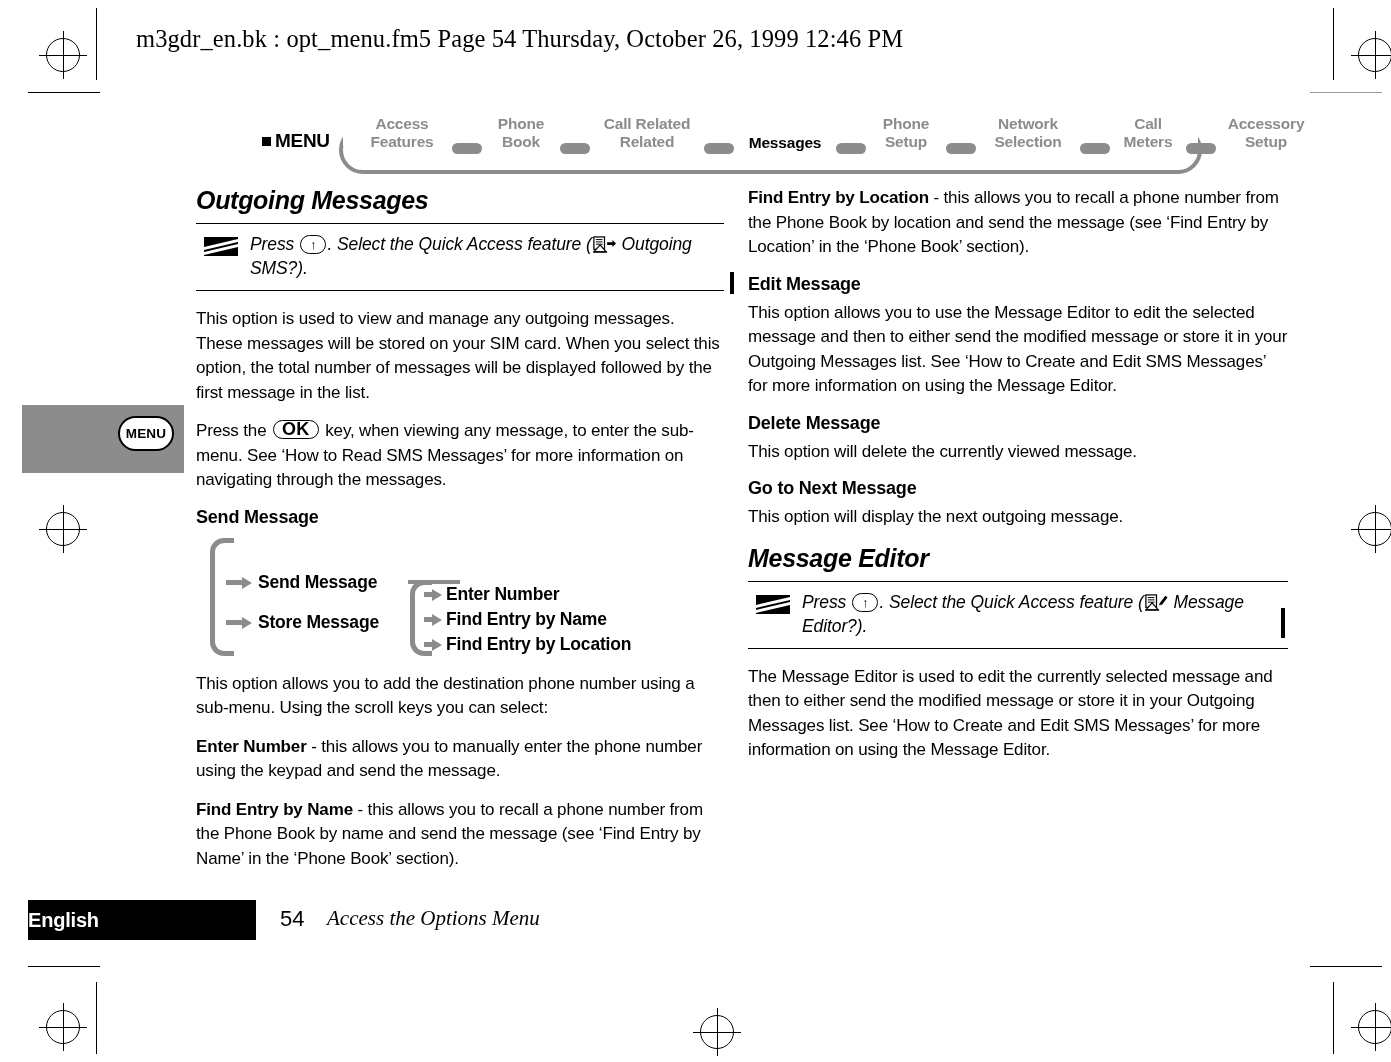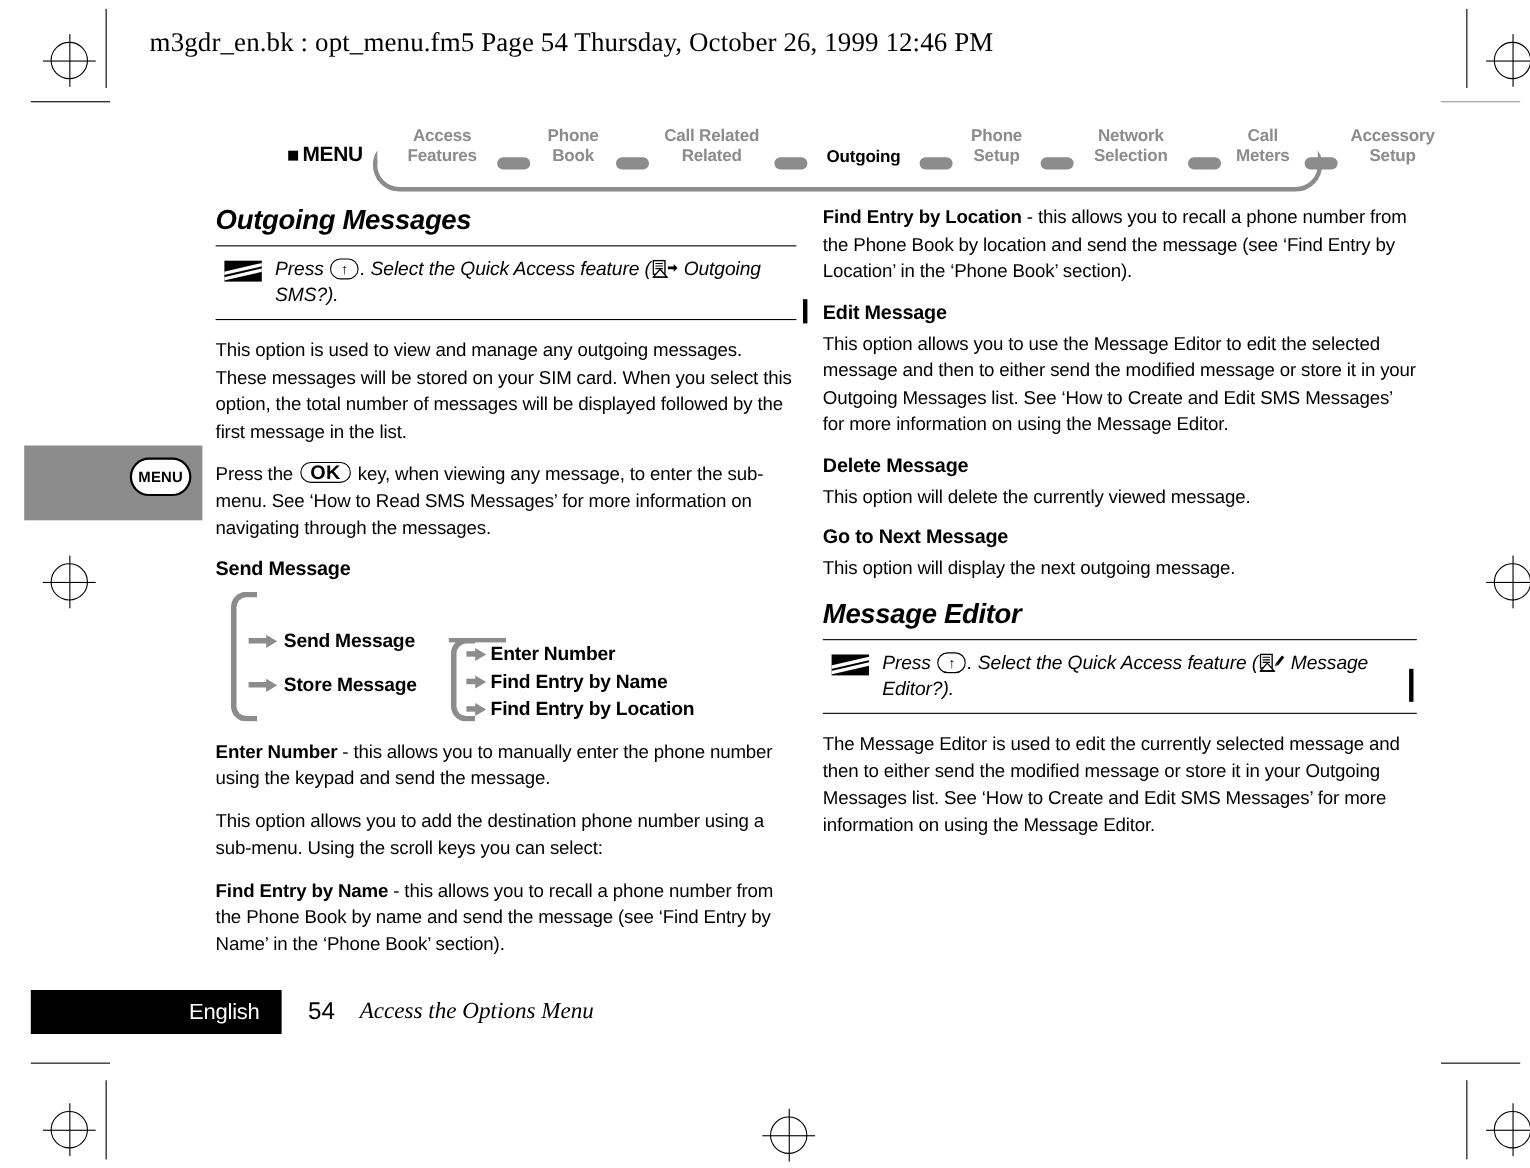--- a/index.html
+++ b/index.html
@@ -336,24 +336,23 @@
   
   .footer-bar {
     position: absolute;
     left: 28px;
     top: 900px;
     width: 228px;
     height: 40px;
     background: #000;
     color: #fff;
     font-size: 20px;
-    font-weight: normal;
+    font-weight: bold;
     display: flex;
     align-items: center;
-    justify-content: flex-end;
     padding-right: 20px;
     box-sizing: border-box;
     letter-spacing: -0.2px;
   }
   .footer-page {
     position: absolute;
     left: 280px;
     top: 906px;
     font-size: 22px;
     font-weight: normal;
@@ -412,21 +411,21 @@
     </div>
     <div class="nav-sep" style="left:206px;"></div>
 
     <div class="nav-item" style="left:238px; width:110px;">
       <span>Call Related</span>
       <span class="l2">Related</span>
     </div>
     <div class="nav-sep" style="left:350px;"></div>
 
     <div class="nav-item active" style="left:382px; width:98px; top:22px;">
-      <span>Outgoing</span>
+      <span>Messages</span>
       <span class="l2"></span>
     </div>
     <div class="nav-sep" style="left:482px;"></div>
 
     <div class="nav-item" style="left:514px; width:76px;">
       <span>Phone</span>
       <span class="l2">Setup</span>
     </div>
     <div class="nav-sep" style="left:592px;"></div>
 
@@ -506,25 +505,25 @@
 
     <div class="tree-stub" style="left:228px; top:79px; width:10px;"></div>
     <div class="tree-arrow" style="left:236px; top:76px;"></div>
     <div class="tree-label" style="left:250px; top:71px;">Find Entry by Name</div>
 
     <div class="tree-stub" style="left:228px; top:104px; width:10px;"></div>
     <div class="tree-arrow" style="left:236px; top:101px;"></div>
     <div class="tree-label" style="left:250px; top:96px;">Find Entry by Location</div>
   </div>
 
+  <p class="body">This option allows you to add the destination phone number using a sub-menu. Using the scroll keys you can select:</p>
+
   <p class="body">
     <span class="b">Enter Number</span><span> - this allows you to manually enter the phone number using the keypad and send the message.</span>
   </p>
-
-  <p class="body">This option allows you to add the destination phone number using a sub-menu. Using the scroll keys you can select:</p>
 
   <p class="body">
     <span class="b">Find Entry by Name</span><span> - this allows you to recall a phone number from the Phone Book by name and send the message (see ‘Find Entry by Name’ in the ‘Phone Book’ section).</span>
   </p>
 </div>
 
 <div class="col col-right">
 
   <p class="body">
     <span class="b">Find Entry by Location</span><span> - this allows you to recall a phone number from the Phone Book by location and send the message (see ‘Find Entry by Location’ in the ‘Phone Book’ section).</span>

